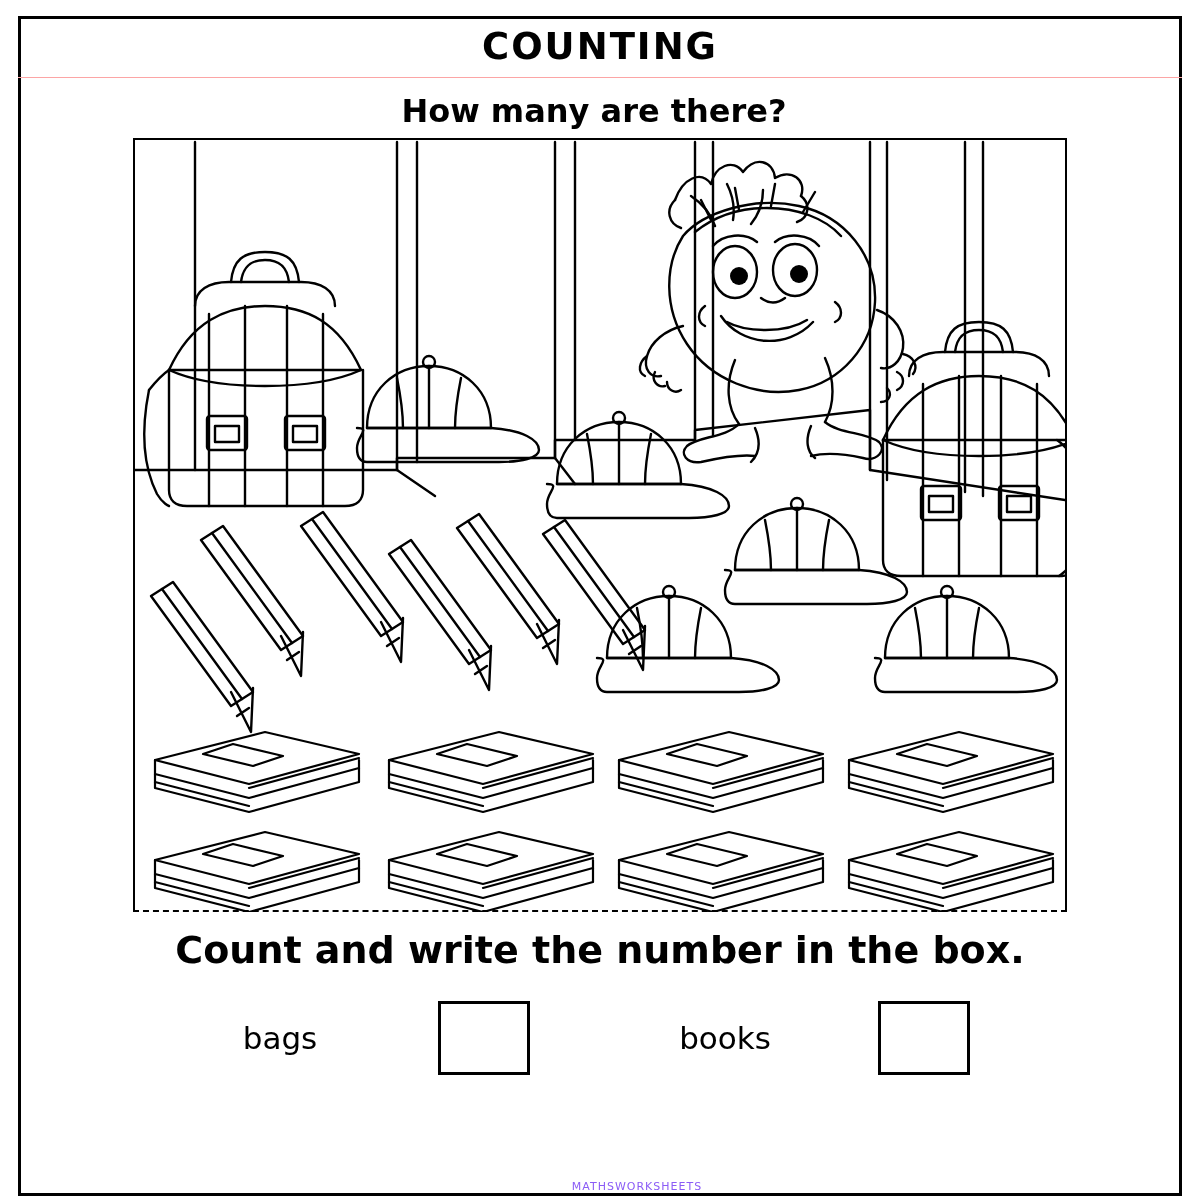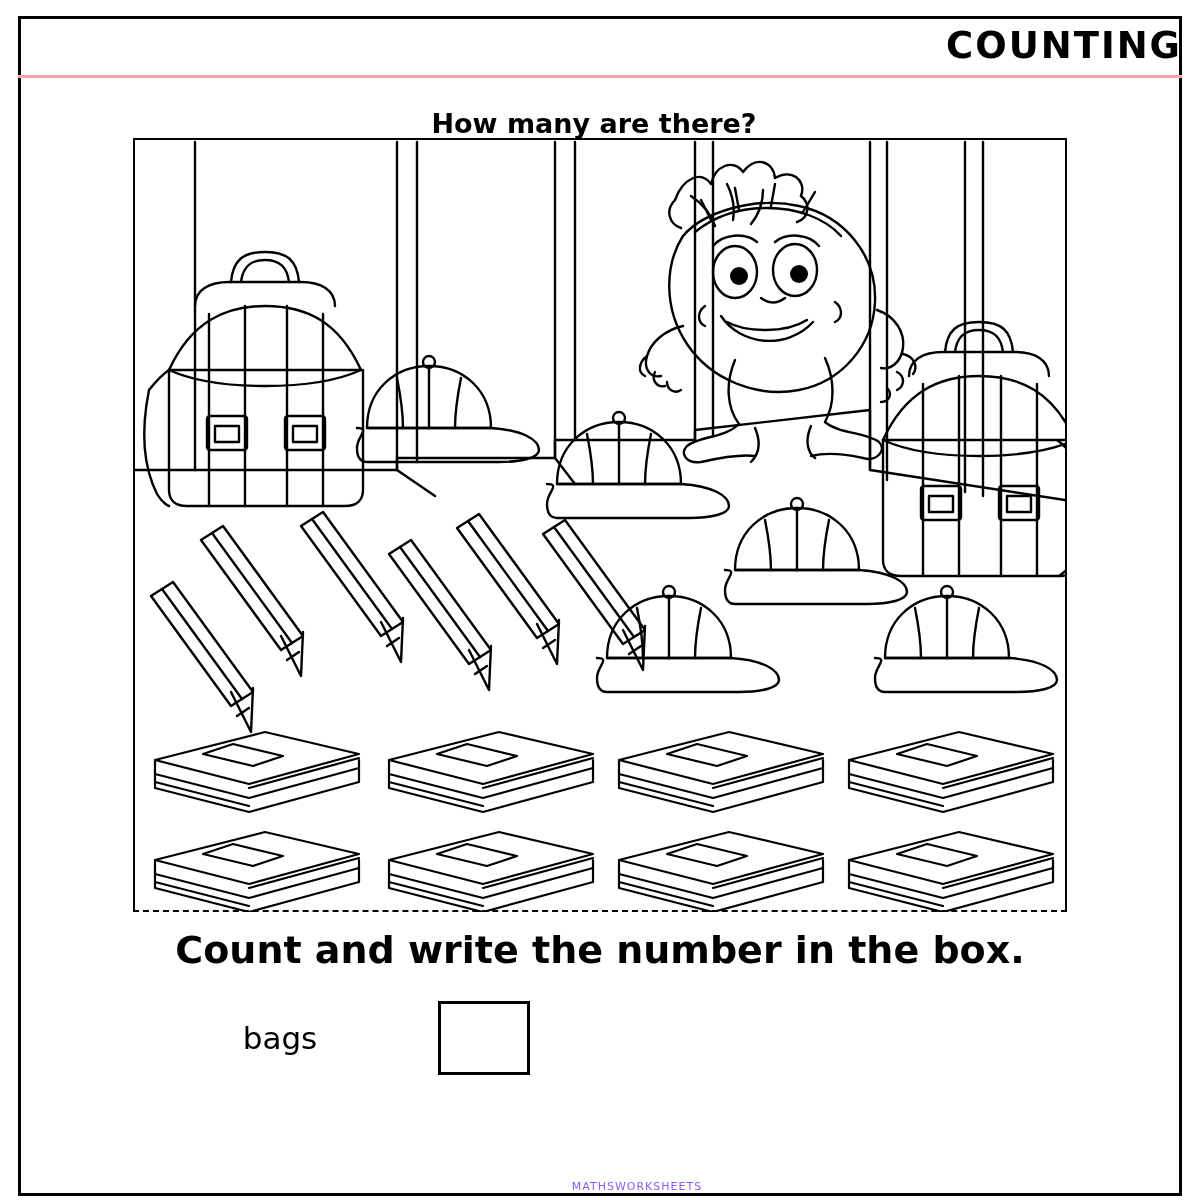--- a/index.html
+++ b/index.html
@@ -30,40 +30,40 @@
     border: 3px solid #000;
     box-sizing: border-box;
   }
   
   .title-bar {
     position: absolute;
     left: 18px;
     top: 16px;
     width: 1164px;
     height: 62px;
-    border-bottom: 3px solid #fca5a5;
+    border-bottom: 1px solid #fca5a5;
     box-sizing: border-box;
     display: flex;
     align-items: center;
-    justify-content: flex-end;
+    justify-content: center;
   }
   .title-text {
     font-family: "DejaVu Sans", sans-serif;
     font-weight: bold;
     font-size: 37px;
     letter-spacing: 2px;
   }
   .subtitle {
     position: absolute;
     left: 0;
-    top: 108px;
+    top: 92px;
     width: 1188px;
     text-align: center;
     font-family: "DejaVu Sans", sans-serif;
-    font-size: 27px;
+    font-size: 32px;
     font-weight: 600;
   }
   
   .picture-panel {
     position: absolute;
     left: 133px;
     top: 138px;
     width: 934px;
     height: 774px;
     border: 2px solid #000;
@@ -362,20 +362,24 @@
   <div class="dashed-bottom"></div>
 
   <div class="instruction">Count and write the number in the box.</div>
 
   <div class="answers">
     <div class="ans-row">
       <div class="ans-cell">
         <div class="ans-label">bags</div>
         <div class="ans-box"></div>
       </div>
+      <div class="ans-cell right">
+        <div class="ans-label">books</div>
+        <div class="ans-box"></div>
+      </div>
     </div>
     <div class="ans-row">
     </div>
   </div>
 
   <div class="footer">MATHSWORKSHEETS</div>
 
 </div>
 
 </body></html>

